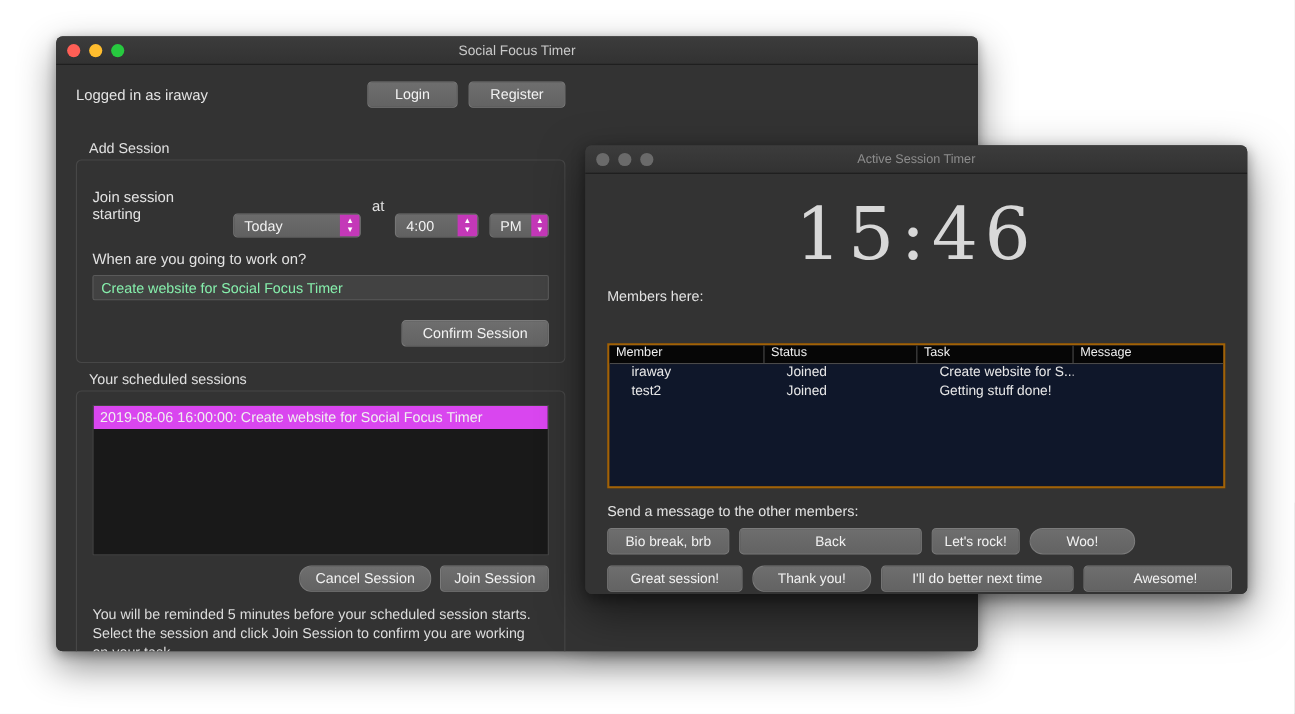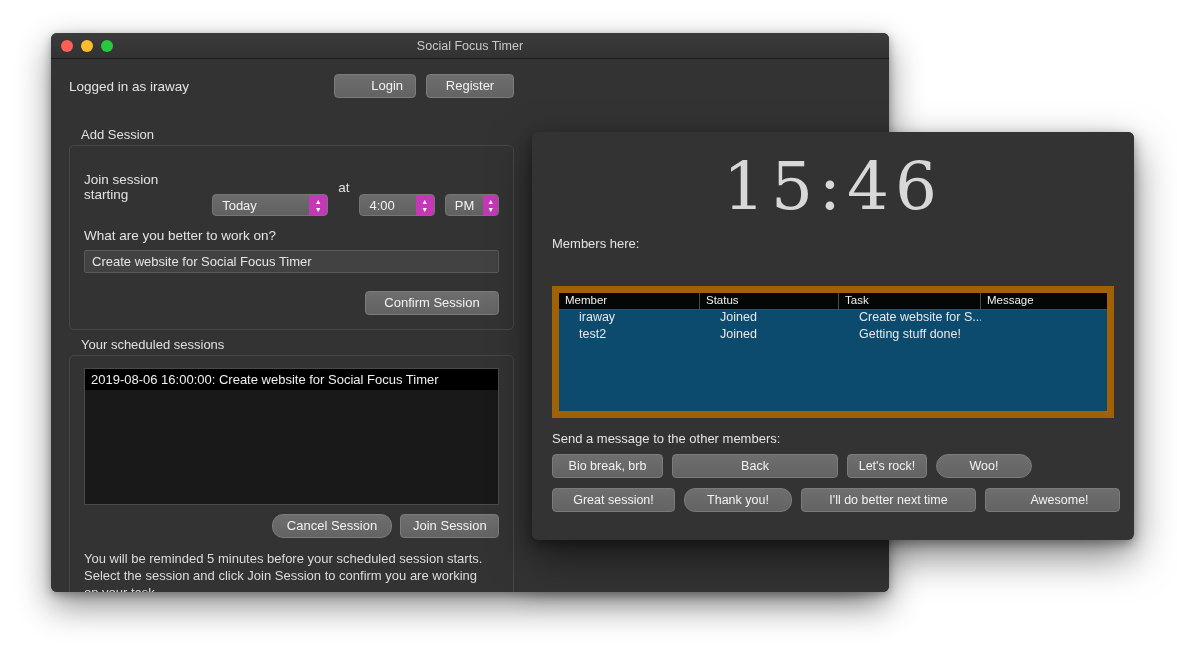--- a/index.html
+++ b/index.html
@@ -86,21 +86,21 @@
     border: 1px solid #7b7b7b;
     border-radius: 4px;
     color: #f2f2f2;
     font-size: 13px;
     font-family: "Liberation Sans", sans-serif;
     padding: 3px 12px;
     cursor: default;
     white-space: nowrap;
     line-height: 16px;
   }
-  .btn-login  { width: 82px; margin-right: 10px; text-align: right; }
+  .btn-login  { width: 82px; margin-right: 10px; }
   .btn-register { width: 88px; }
 
   
   .groupbox { position: relative; margin-top: 7px; }
   .group-label {
     font-size: 13px;
     color: #e0e0e0;
     padding-left: 12px;
     margin-bottom: 3px;
   }
@@ -158,21 +158,21 @@
   .question {
     font-size: 13.5px;
     color: #e3e3e3;
     margin-bottom: 7px;
   }
   .textfield {
     width: 100%;
     height: 23px;
     background: #424242;
     border: 1px solid #5a5a5a;
-    color: #e5e5e5;
+    color: #86efac;
     font-size: 13px;
     font-family: "Liberation Sans", sans-serif;
     padding: 0 7px;
     border-radius: 2px;
     outline: none;
   }
   .confirm-row {
     display: flex;
     justify-content: flex-end;
     margin-top: 18px;
@@ -180,21 +180,21 @@
   .btn-confirm { width: 134px; }
 
   
   .listbox {
     background: #191919;
     border: 1px solid #4a4a4a;
     height: 137px;
     overflow: hidden;
   }
   .list-item {
-    background: #000000;
+    background: #d946ef;
     color: #f0f0f0;
     font-size: 13px;
     padding: 3px 6px;
     white-space: nowrap;
   }
   .session-btn-row {
     display: flex;
     justify-content: flex-end;
     gap: 8px;
     margin-top: 9px;
@@ -279,22 +279,22 @@
     letter-spacing: 6px;
     line-height: 86px;
     margin-bottom: 6px;
   }
   .members-label {
     font-size: 13px;
     color: #e3e3e3;
     margin-bottom: 7px;
   }
   .table {
-    background: #0c4a6e;
-    border: 7px solid #a16207;
+    background: #0f172a;
+    border: 2px solid #a16207;
     height: 132px;
     overflow: hidden;
     margin-top: 35px;
   }
   .thead {
     display: flex;
     background: #060606;
     border-bottom: 1px solid #4a4a4a;
     height: 17px;
   }
@@ -406,21 +406,21 @@
 
               <span class="stepper st-ampm">
                 <span class="val">PM</span>
                 <span class="arrows">
                   <span>▲</span>
                     <span>▼</span>
                 </span>
               </span>
             </div>
 
-            <div class="question">What are you better to work on?</div>
+            <div class="question">When are you going to work on?</div>
 
             <input class="textfield" type="text" value="Create website for Social Focus Timer" style="">
 
             <div class="confirm-row">
               <button class="btn btn-confirm">Confirm Session</button>
             </div>
           </div>
         </div>
 
         <div class="groupbox">
@@ -435,20 +435,28 @@
             </div>
             <div class="helptext">You will be reminded 5 minutes before your scheduled session starts. Select the session and click Join Session to confirm you are working on your task.</div>
           </div>
         </div>
 
       </div>
     </div>
   </div>
 
   <div class="mac-window" id="timer-window">
+    <div class="titlebar">
+      <div class="lights">
+        <span class="light off"></span>
+        <span class="light off"></span>
+        <span class="light off"></span>
+      </div>
+      <div class="title-text dim">Active Session Timer</div>
+    </div>
 
     <div id="timer-body">
 
       <div class="clock">15:46</div>
 
       <div class="members-label">Members here:</div>
 
       <div class="table">
         <div class="thead">
           <div class="th c-member">Member</div>

